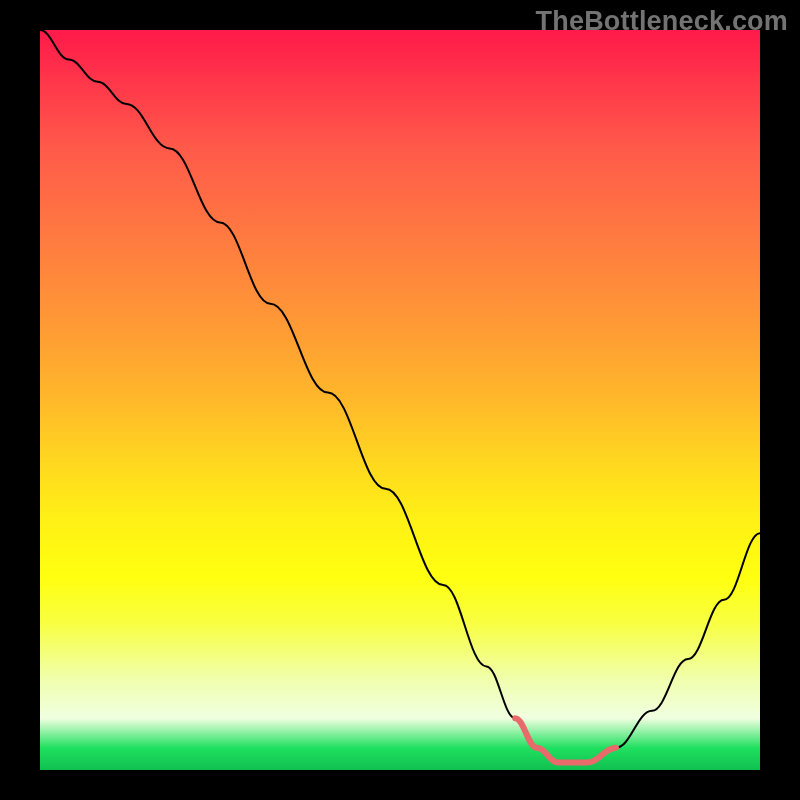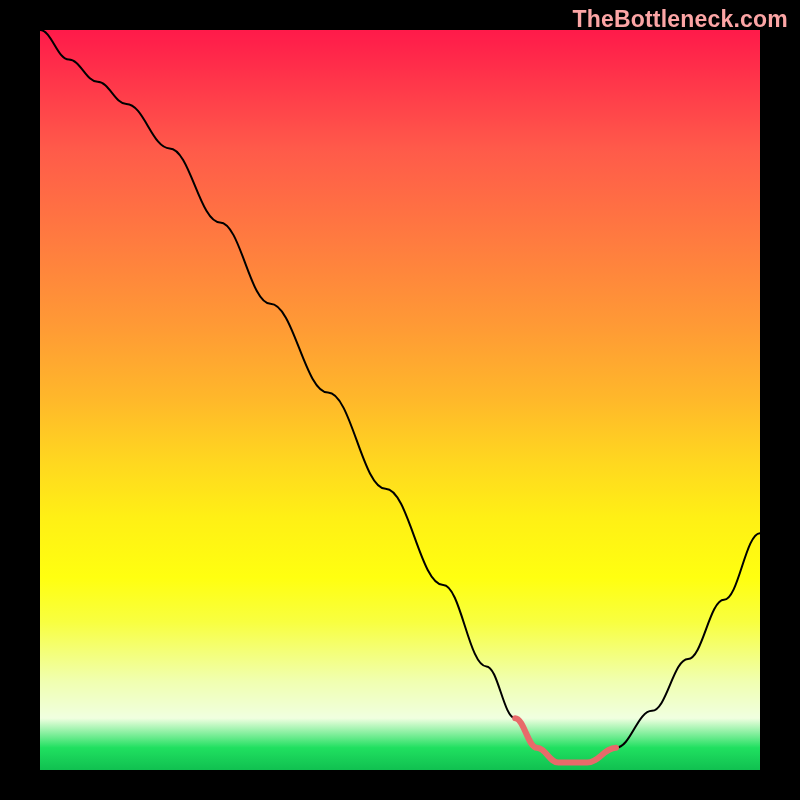--- a/index.html
+++ b/index.html
@@ -8,22 +8,22 @@
     height: 800px;
     background: #000;
     position: relative;
     font-family: Arial, sans-serif;
     overflow: hidden;
   }
   .watermark {
     position: absolute;
     top: 6px;
     right: 12px;
-    color: #fca5a5;
-    font-size: 23px;
+    color: #737373;
+    font-size: 27px;
     font-weight: bold;
     z-index: 100;
     letter-spacing: 0.2px;
     margin-left: 33px;
   }
   .plot-area {
     position: absolute;
     left: 40px;
     top: 30px;
     width: 720px;

